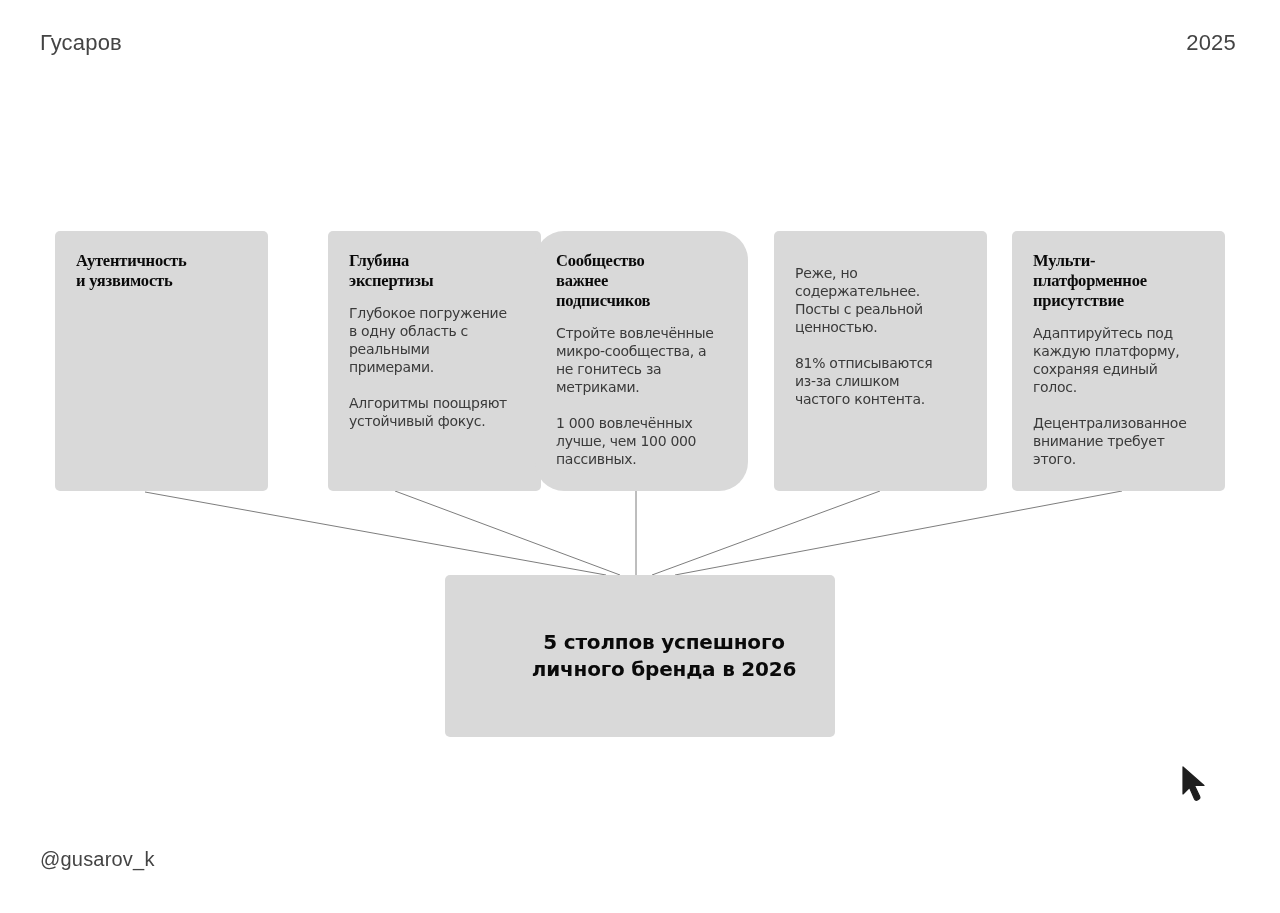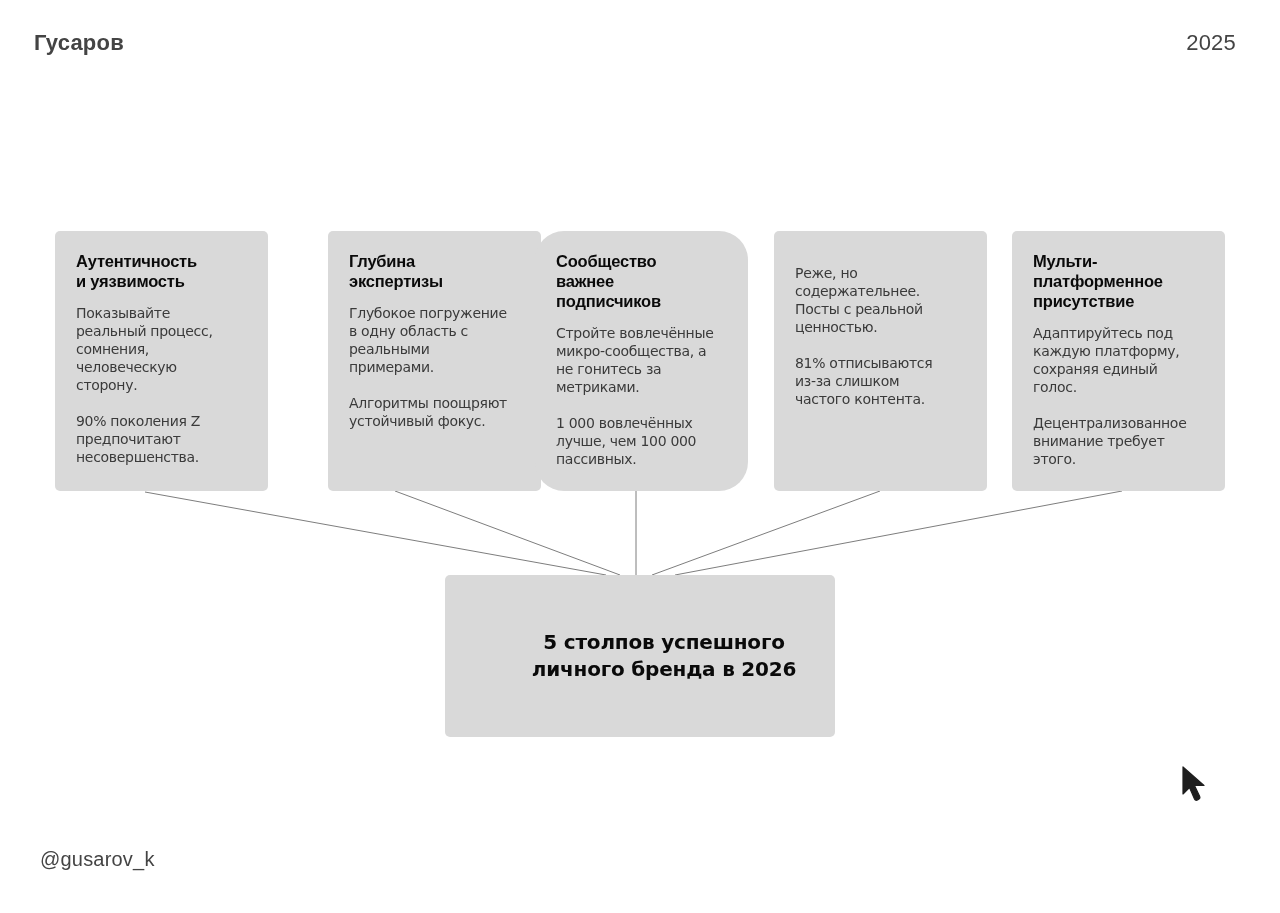--- a/index.html
+++ b/index.html
@@ -6,37 +6,37 @@
     html, body { width: 1280px; height: 913px; background: #ffffff; overflow: hidden; }
     body { position: relative; font-family: "DejaVu Sans", "Liberation Sans", sans-serif; color: #111; }
 
     .corner-text {
       position: absolute;
       font-family: "Liberation Sans", "DejaVu Sans", sans-serif;
       font-size: 22px;
       color: #444;
       letter-spacing: 0.2px;
     }
-    .brand-name { left: 34px; top: 30px; font-weight: bold; }
+    .brand-name { left: 40px; top: 30px; }
     .year { right: 44px; top: 30px; }
     .handle { left: 40px; top: 848px; font-size: 20px; }
 
     svg.connectors { position: absolute; left: 0; top: 0; width: 1280px; height: 913px; pointer-events: none; }
 
     .pillar {
       position: absolute;
       top: 231px;
       width: 213px;
       height: 260px;
       background: #d9d9d9;
       border-radius: 5px;
       padding: 20px 6px 0 21px;
     }
     .pillar-title {
-      font-family: Liberation Sans, sans-serif;
+      font-family: Liberation Serif, serif;
       font-weight: bold;
       font-size: 16.5px;
       line-height: 20px;
       color: #0a0a0a;
       letter-spacing: -0.2px;
       white-space: pre-line;
     }
     .pillar-body {
       margin-top: 13px;
       font-family: "DejaVu Sans", sans-serif;
@@ -85,29 +85,20 @@
     <line x1="395" y1="491" x2="620" y2="575"></line>
     <line x1="636" y1="491" x2="636" y2="575"></line>
     <line x1="880" y1="491" x2="652" y2="575"></line>
     <line x1="1122" y1="491" x2="675" y2="575"></line>
   </g>
 </svg>
 
 <div class="pillar" style="left:55px;">
   <div class="pillar-title">Аутентичность
 и уязвимость</div>
-  <div class="pillar-body">Показывайте
-реальный процесс,
-сомнения,
-человеческую
-сторону.
-
- 90% поколения Z
-предпочитают
-несовершенства.</div>
 </div>
 
 <div class="pillar" style="left:296px;margin-left:32px;">
   <div class="pillar-title">Глубина
 экспертизы</div>
   <div class="pillar-body">Глубокое погружение
 в одну область с
 реальными
 примерами.
 

